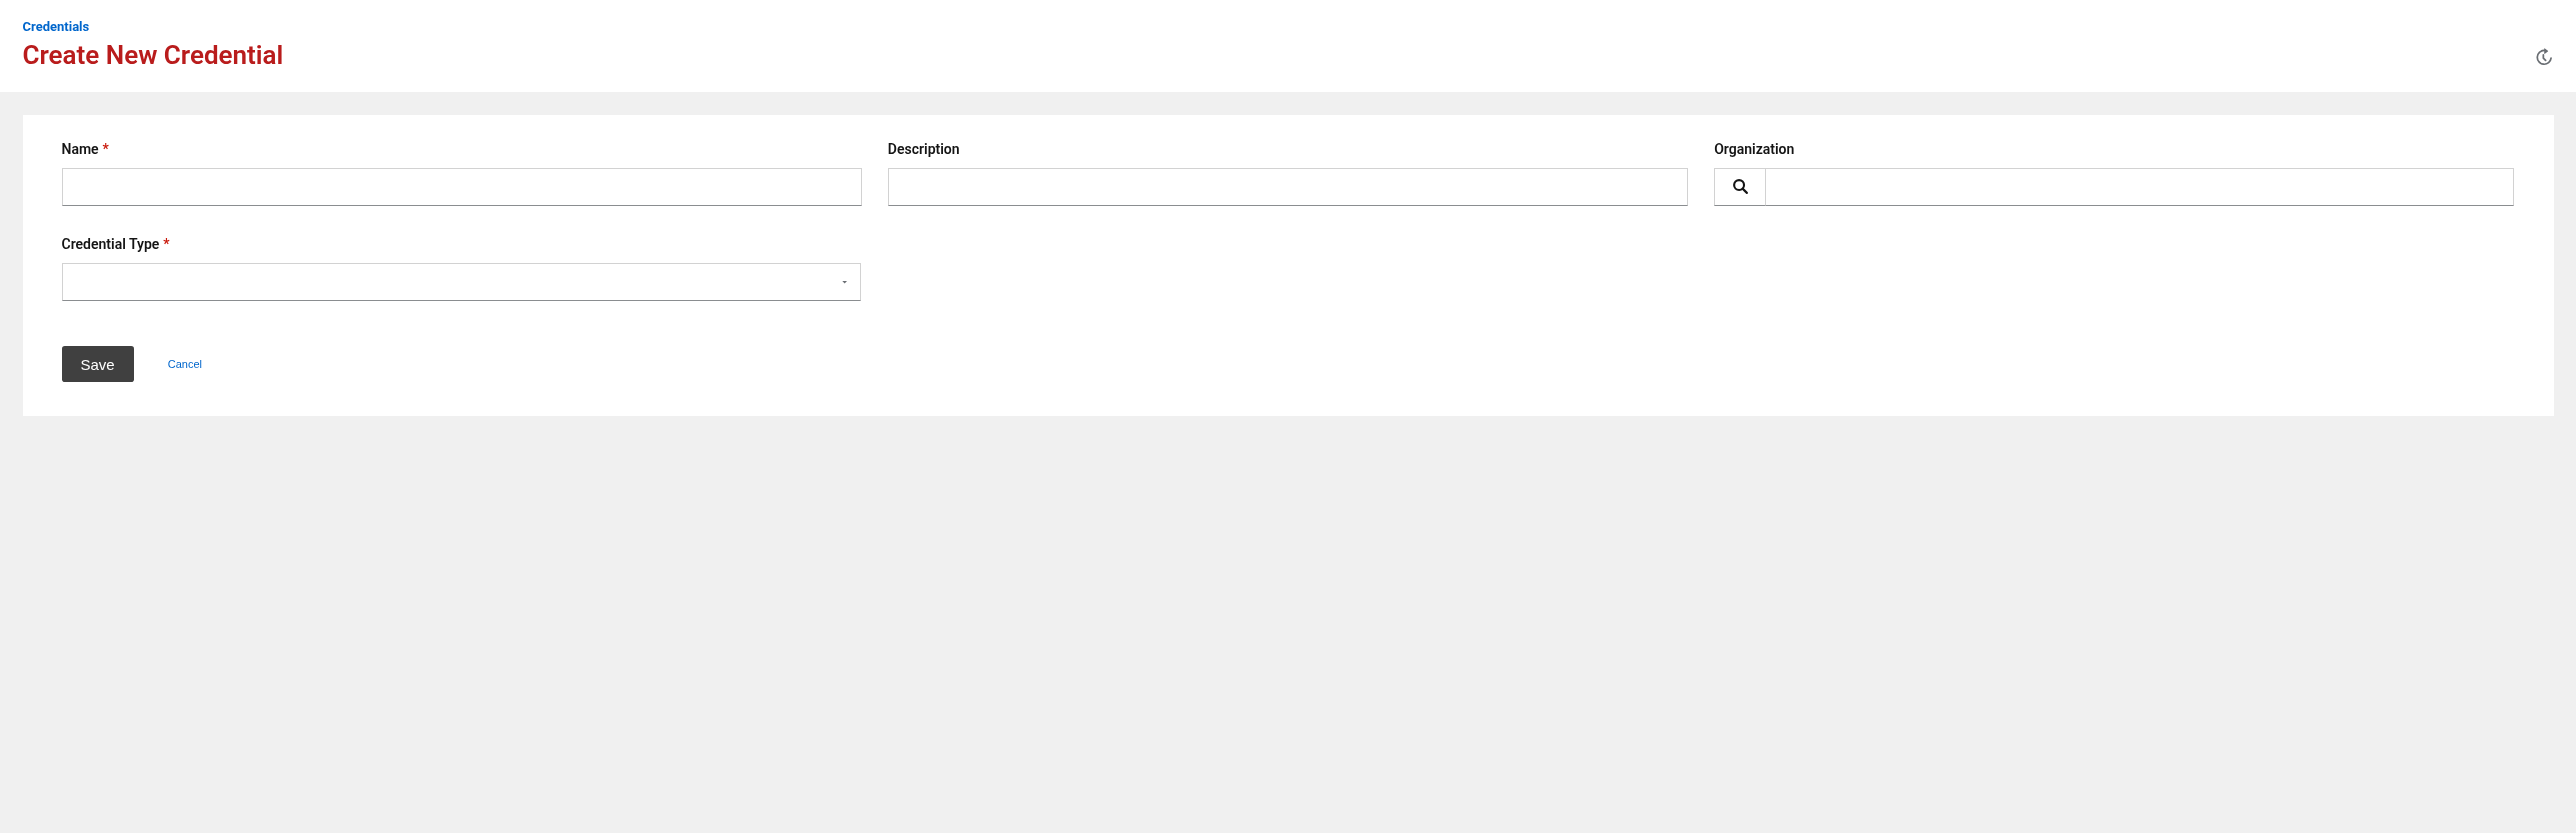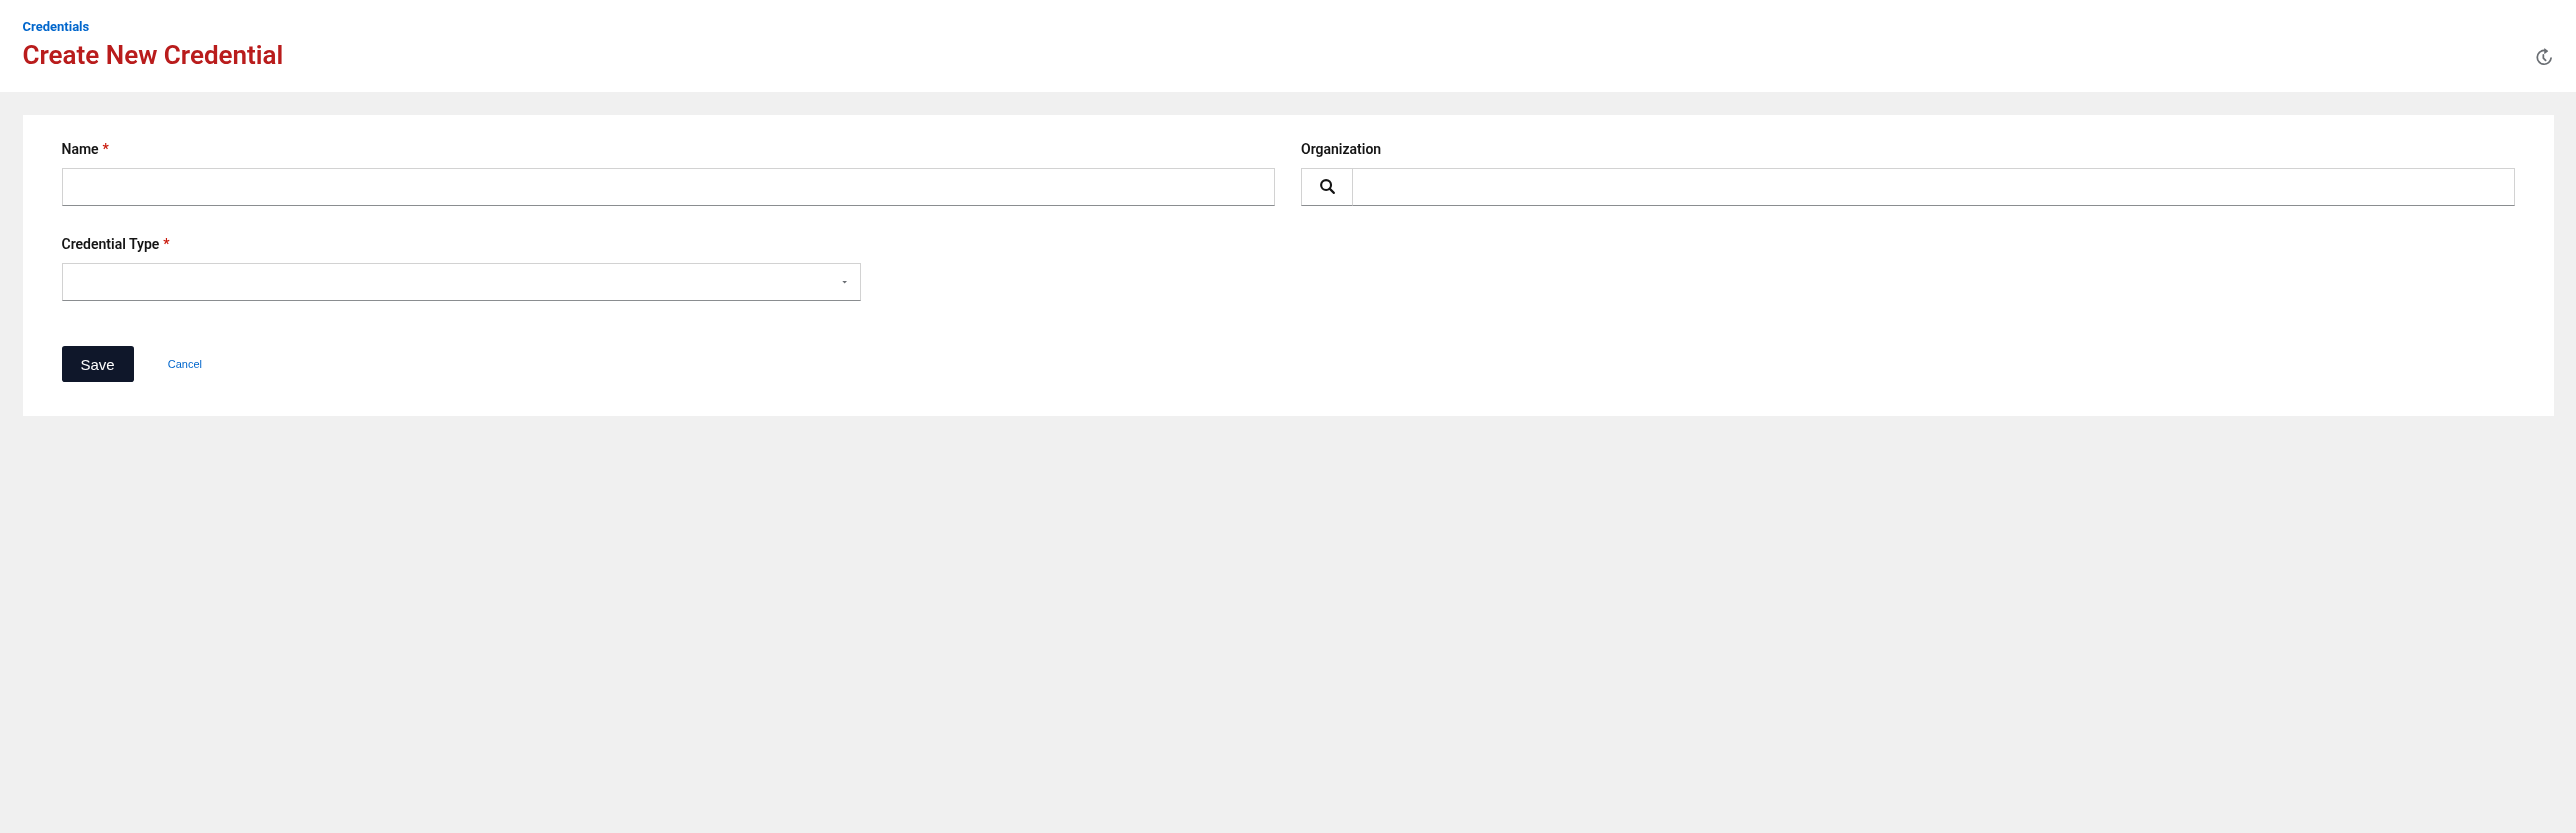--- a/index.html
+++ b/index.html
@@ -118,21 +118,21 @@
       pointer-events: none;
       color: #6a6e73;
     }
     .actions-row {
       margin-top: 45px;
       display: flex;
       align-items: center;
       gap: 34px;
     }
     .btn-primary {
-      background: #0f172a;
+      background: #404040;
       color: #ffffff;
       border: none;
       padding: 9.4px 19px;
       font-size: 15px;
       border-radius: 2.8px;
       cursor: pointer;
     }
     .btn-link {
       background: none;
       border: none;
@@ -162,20 +162,24 @@
   <div class="card">
 
     <div class="form-row">
       <div class="form-group">
         <label class="form-label">
           <span>Name</span><span class="required-star">*</span>
         </label>
         <input type="text" class="text-input" value="" style="">
       </div>
 
+      <div class="form-group">
+        <label class="form-label">Description</label>
+        <input type="text" class="text-input" value="" style="">
+      </div>
 
       <div class="form-group">
         <label class="form-label">Organization</label>
         <div class="input-with-icon">
           <div class="icon-box">
             <span>
               <svg width="17" height="17" viewBox="0 0 24 24" fill="none" stroke="#151515" stroke-width="3" stroke-linecap="round">
                 <circle cx="10" cy="10" r="7"></circle>
                 <line x1="21" y1="21" x2="15" y2="15"></line>
               </svg>

